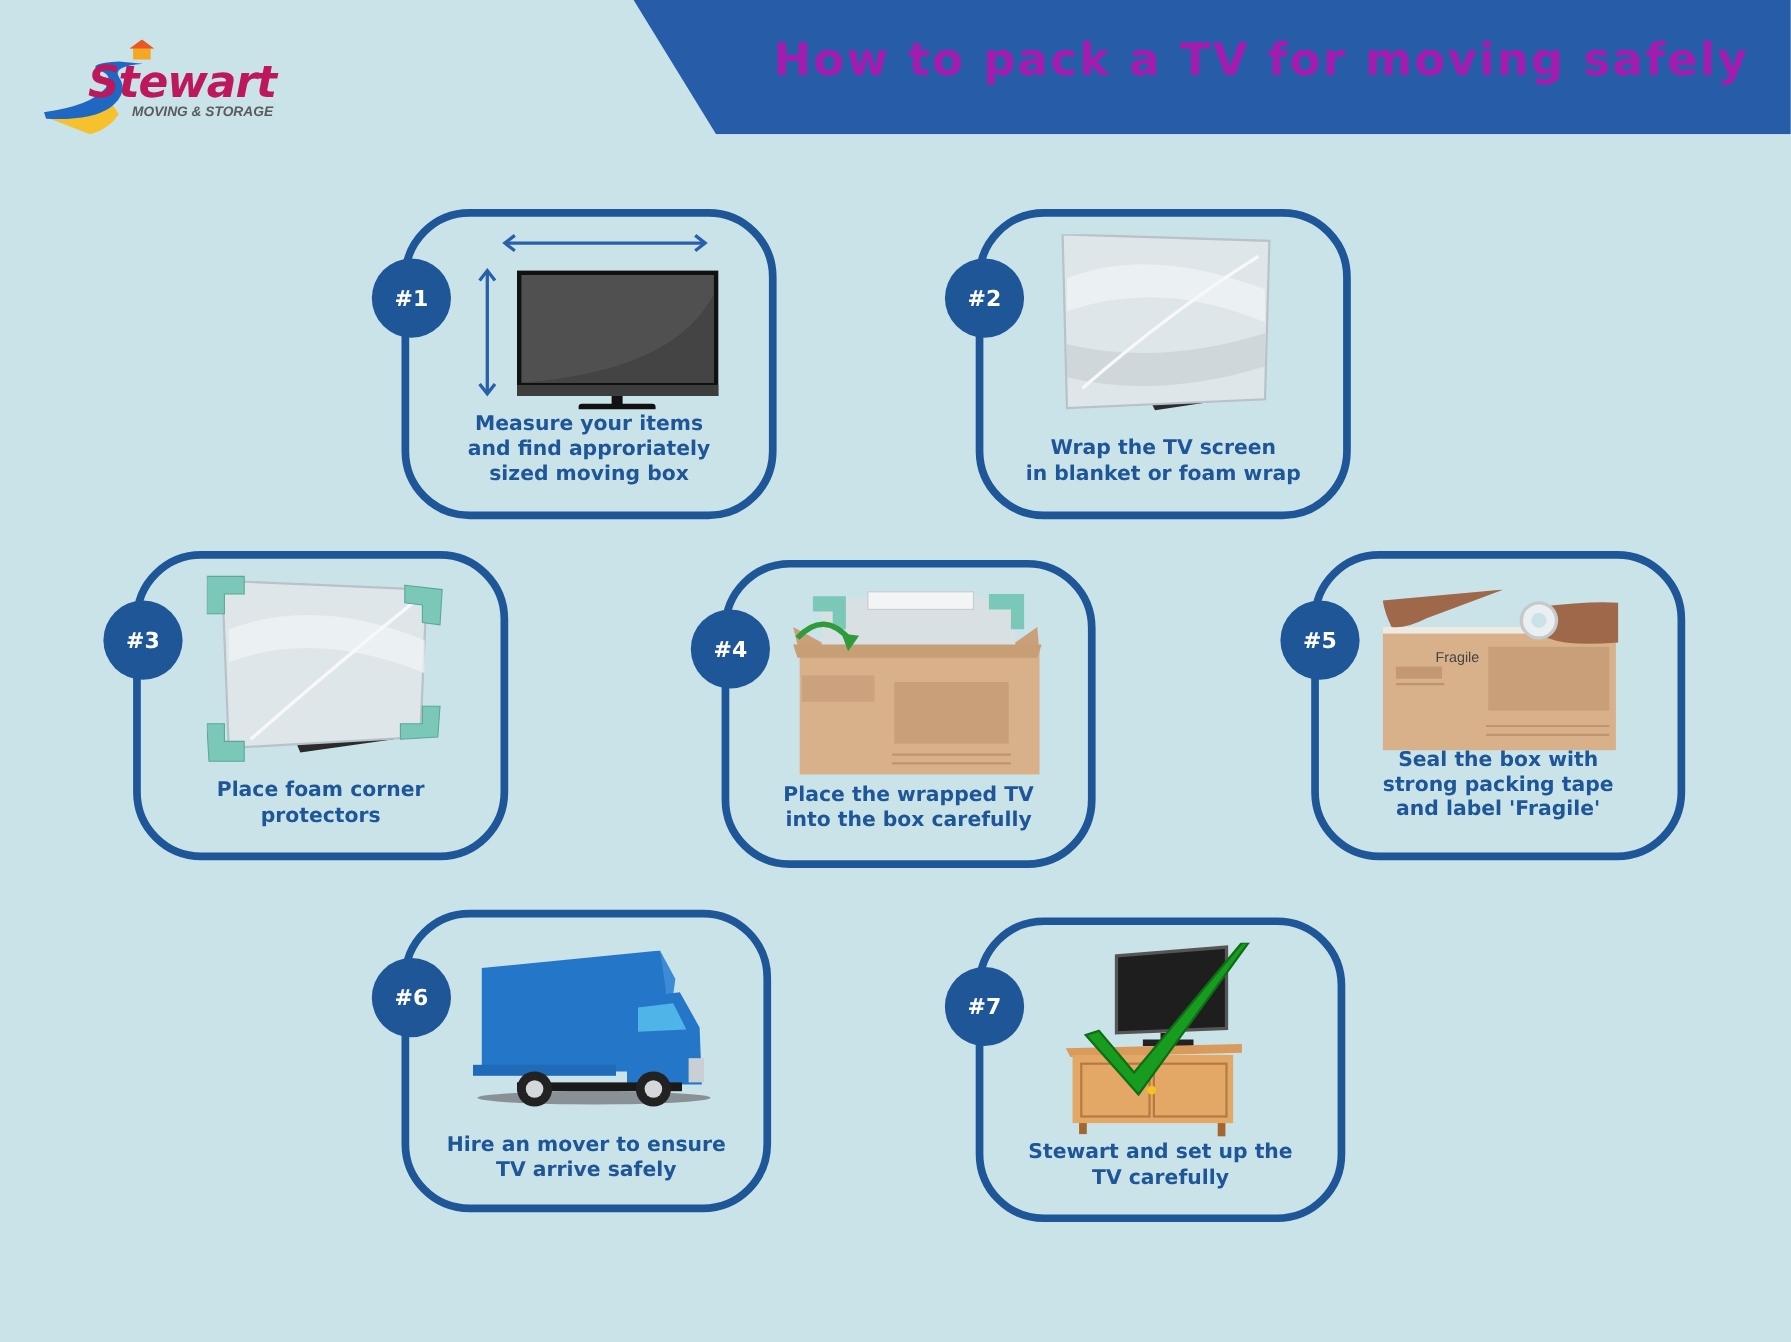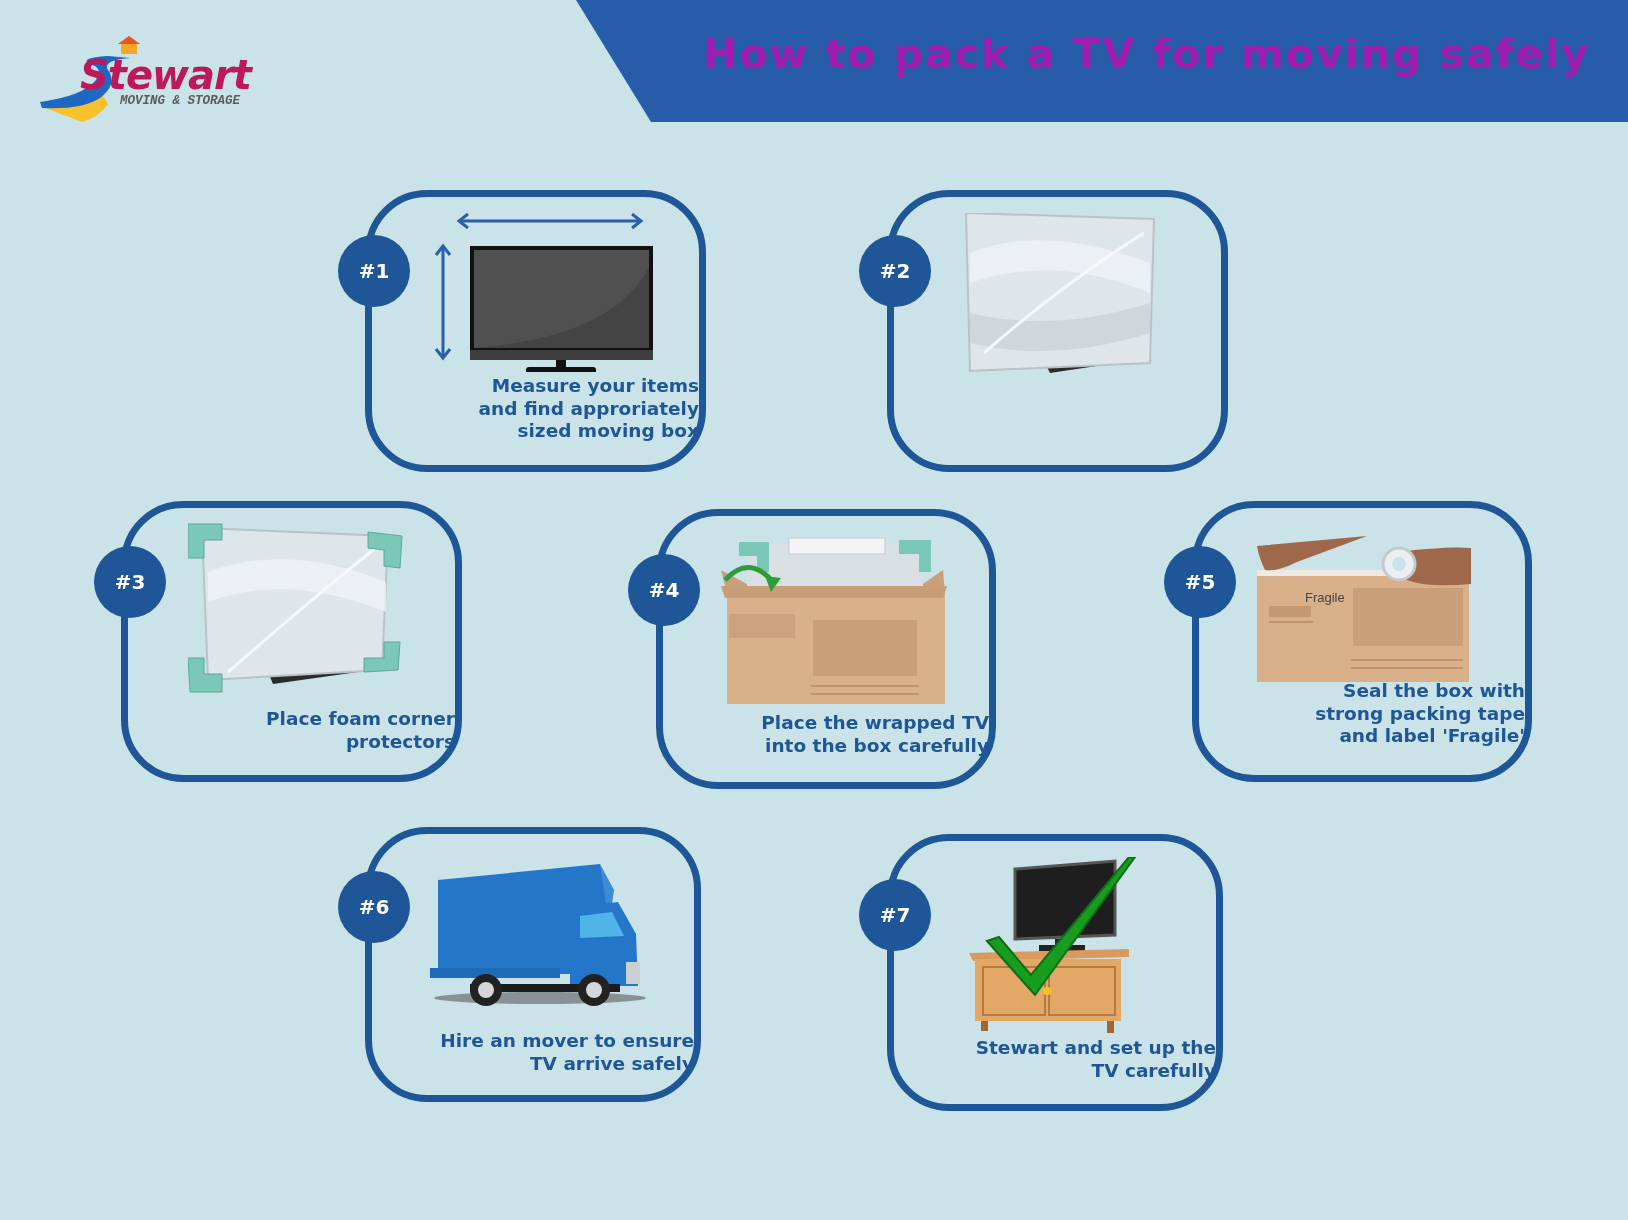--- a/index.html
+++ b/index.html
@@ -7,27 +7,27 @@
   body { background: #c9e3e8; font-family: "DejaVu Sans", sans-serif; position: relative; }
 
   .banner { position: absolute; left: 0; top: 0; width: 1628px; height: 122px; }
   .banner svg { position: absolute; left: 0; top: 0; }
   .title { position: absolute; right: 38px; top: 30px; color: #a21caf; font-weight: bold;
     font-size: 41px; letter-spacing: 2px; white-space: nowrap; }
 
   .logo { position: absolute; left: 38px; top: 36px; width: 240px; height: 90px; }
   .logo-word { position: absolute; left: 42px; top: 16px; font-family: "DejaVu Sans", sans-serif;
     font-weight: bold; font-style: italic; font-size: 40px; color: #be185d; letter-spacing: -1px; }
-  .logo-tag { position: absolute; left: 82px; top: 58px; font-family: Liberation Mono, monospace;
+  .logo-tag { position: absolute; left: 82px; top: 58px; font-family: Liberation Sans, sans-serif;
     font-weight: bold; font-style: italic; font-size: 12.5px; color: #5b5b5b; white-space: nowrap; }
 
   .card { position: absolute; border: 7px solid #1f5697; border-radius: 62px; }
   .badge { position: absolute; width: 72px; height: 72px; border-radius: 50%; background: #1f5697;
     color: #fff; font-weight: bold; font-size: 20px; display: flex; align-items: center; justify-content: center; }
-  .caption { position: absolute; left: 0; right: 0; text-align: right; color: #1f5697; font-weight: bold;
+  .caption { position: absolute; left: 0; right: 0; text-align: center; color: #1f5697; font-weight: bold;
     font-size: 18.5px; line-height: 22.5px; }
   .illus { position: absolute; }
 </style>
 </head>
 <body>
 
 <div class="banner">
   <svg width="1628" height="122">
     <polygon points="576,0 1628,0 1628,122 651,122" fill="#275ca8"></polygon>
   </svg>
@@ -69,20 +69,24 @@
 <div class="badge" style="left:338px;top:235px;">#1</div>
 
 <div class="card" style="left:887px;top:190px;width:341px;height:282px;">
   <svg class="illus" style="left:70px;top:16px" width="200" height="170">
     <polygon points="80,148 160,138 166,148 86,160" fill="#2b2b2b"></polygon>
     <polygon points="2,0 190,6 186,150 6,158" fill="#dfe6ea" stroke="#b8c2c8" stroke-width="2"></polygon>
     <path d="M6,40 Q80,10 186,50 L186,80 Q90,40 6,70 Z" fill="#eef2f4" opacity="0.8"></path>
     <path d="M6,100 Q90,120 186,90 L186,120 Q90,150 6,130 Z" fill="#c8d0d4" opacity="0.7"></path>
     <path d="M20,140 Q100,70 180,20" stroke="#f6f8f9" stroke-width="3" fill="none"></path>
   </svg>
+  <div class="caption" style="top:200px;">
+    <div>Wrap the TV screen</div>
+    <div>in blanket or foam wrap</div>
+  </div>
 </div>
 <div class="badge" style="left:859px;top:235px;">#2</div>
 
 <div class="card" style="left:121px;top:501px;width:341px;height:281px;">
   <svg class="illus" style="left:60px;top:14px" width="215" height="175">
     <polygon points="80,150 165,140 170,150 85,162" fill="#2b2b2b"></polygon>
     <polygon points="14,6 200,14 194,148 20,158" fill="#dfe6ea" stroke="#b8c2c8" stroke-width="2"></polygon>
     <path d="M20,50 Q100,20 198,60 L198,90 Q100,50 20,80 Z" fill="#eef2f4" opacity="0.8"></path>
     <path d="M40,150 Q120,80 190,24" stroke="#f6f8f9" stroke-width="3" fill="none"></path>
     <polygon points="0,2 34,2 34,18 16,18 16,36 0,36" fill="#7cc8b8" stroke="#5aa898"></polygon>

